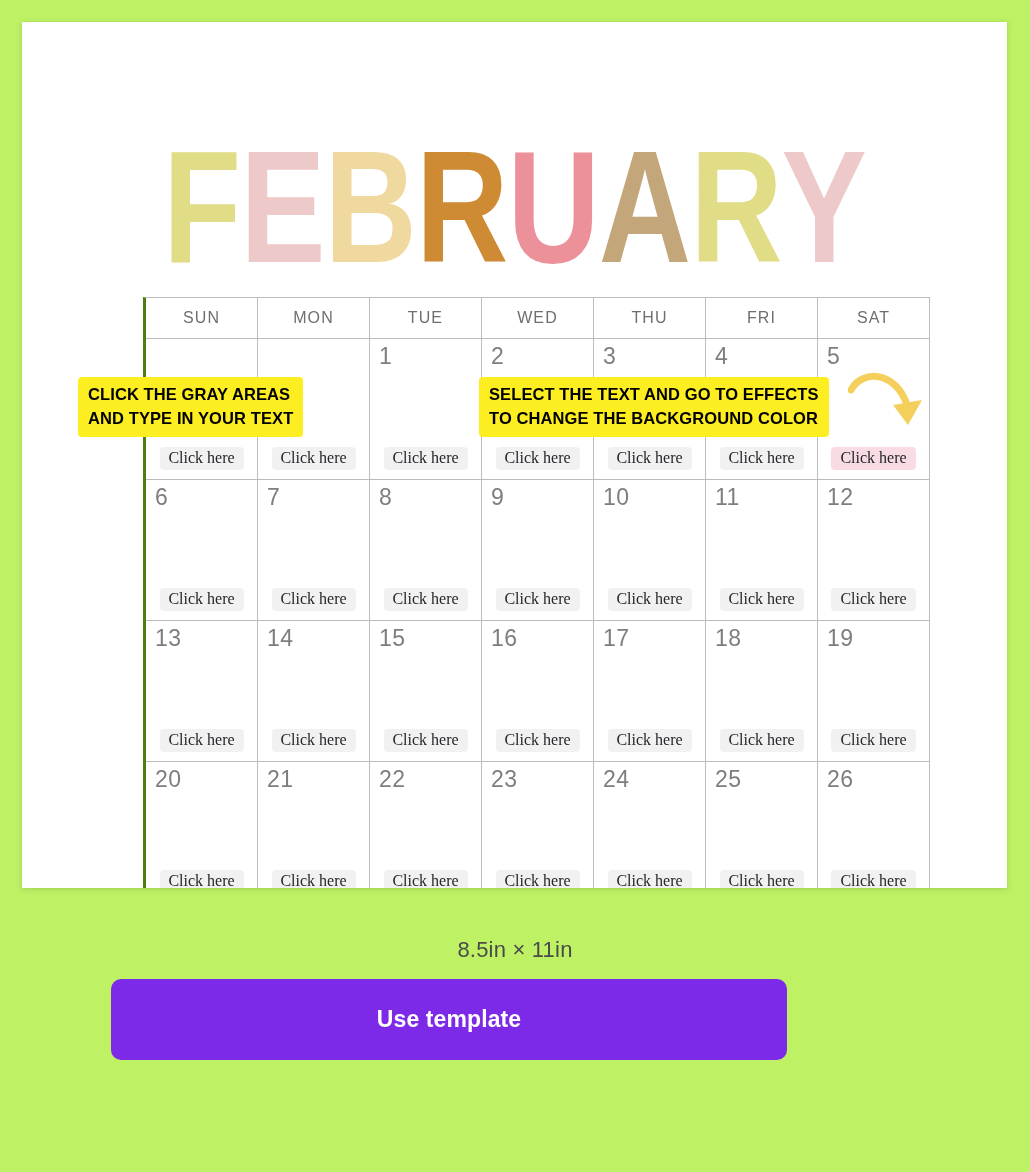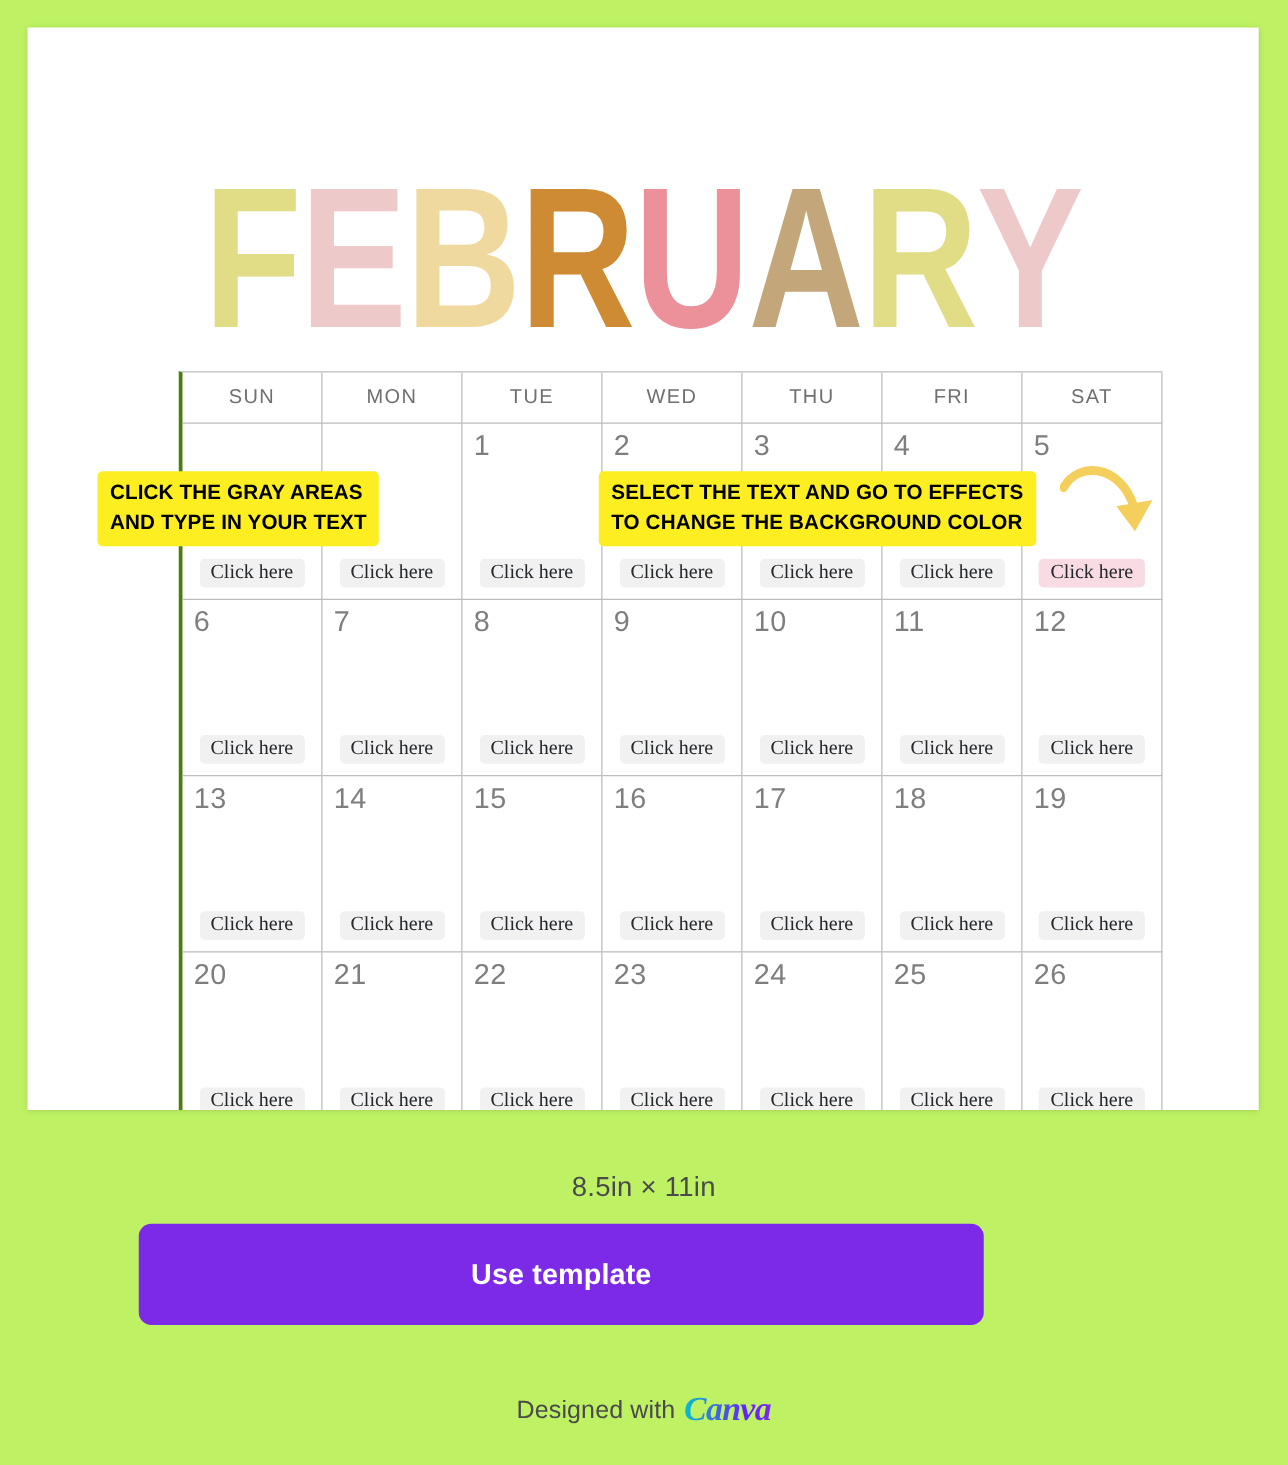--- a/index.html
+++ b/index.html
@@ -319,17 +319,14 @@
       <path d="M3 23 C 14 2, 48 4, 59 38" fill="none" stroke="#f5cf5c" stroke-width="7" stroke-linecap="round"></path>
       <path d="M45 38 L 60 58 L 74 33 Z" fill="#f5cf5c"></path>
     </svg>
 
   </div>
 
   <div class="size-caption">8.5in × 11in</div>
 
   <button class="use-template-btn">Use template</button>
 
-  <div class="footer">
-    <span>Designed with</span><span class="canva-logo">Canva</span>
-  </div>
 
 </div>
 
 </body></html>

